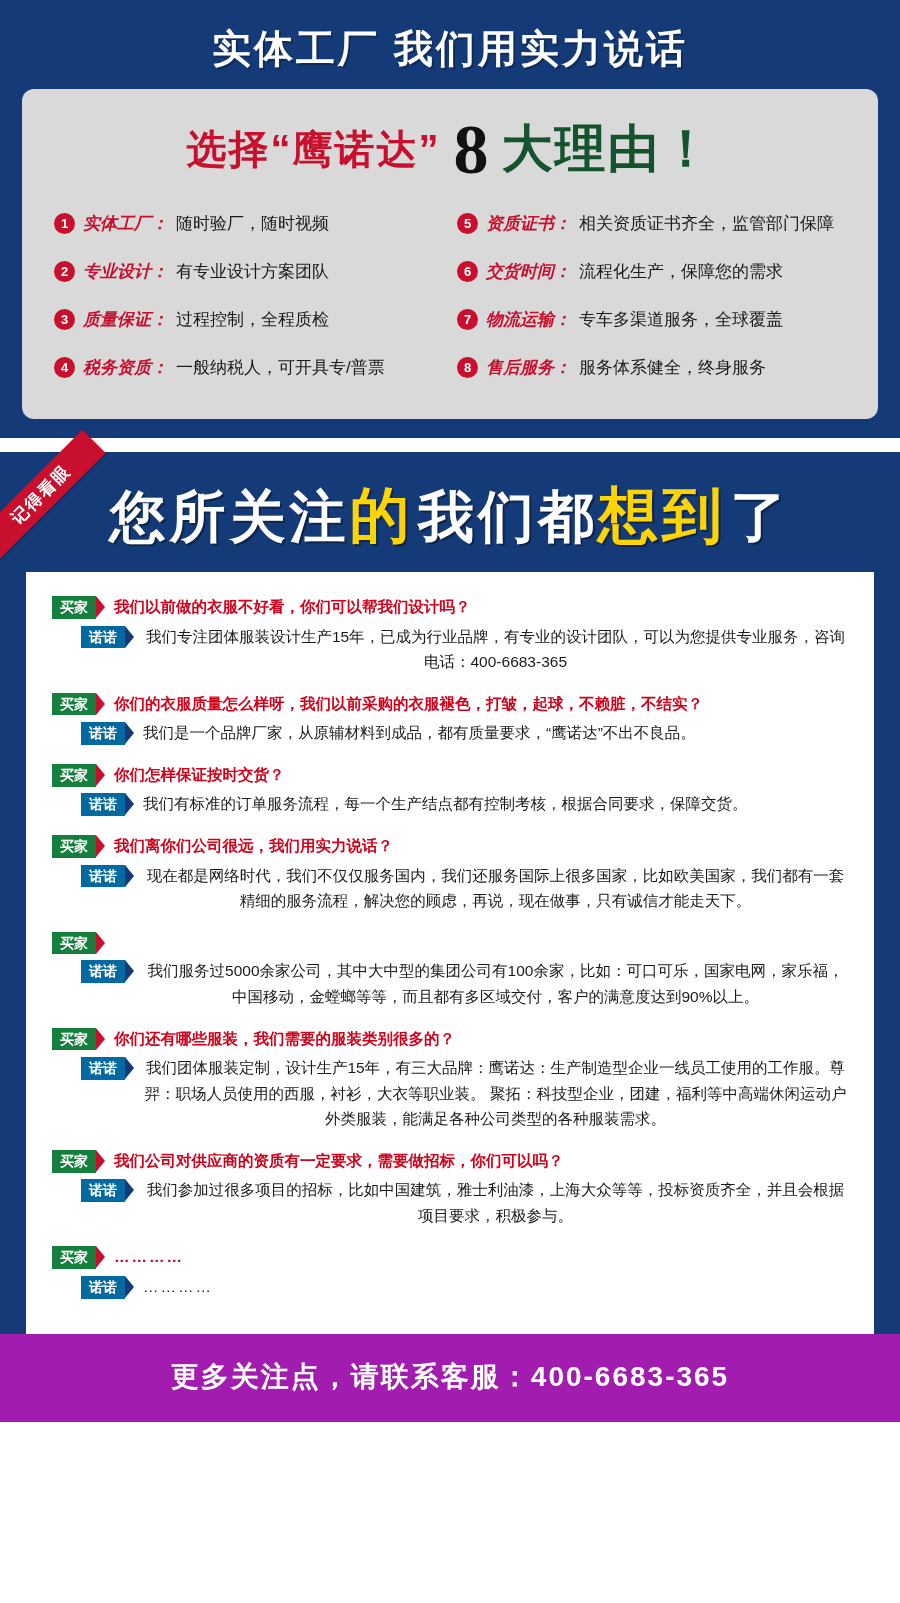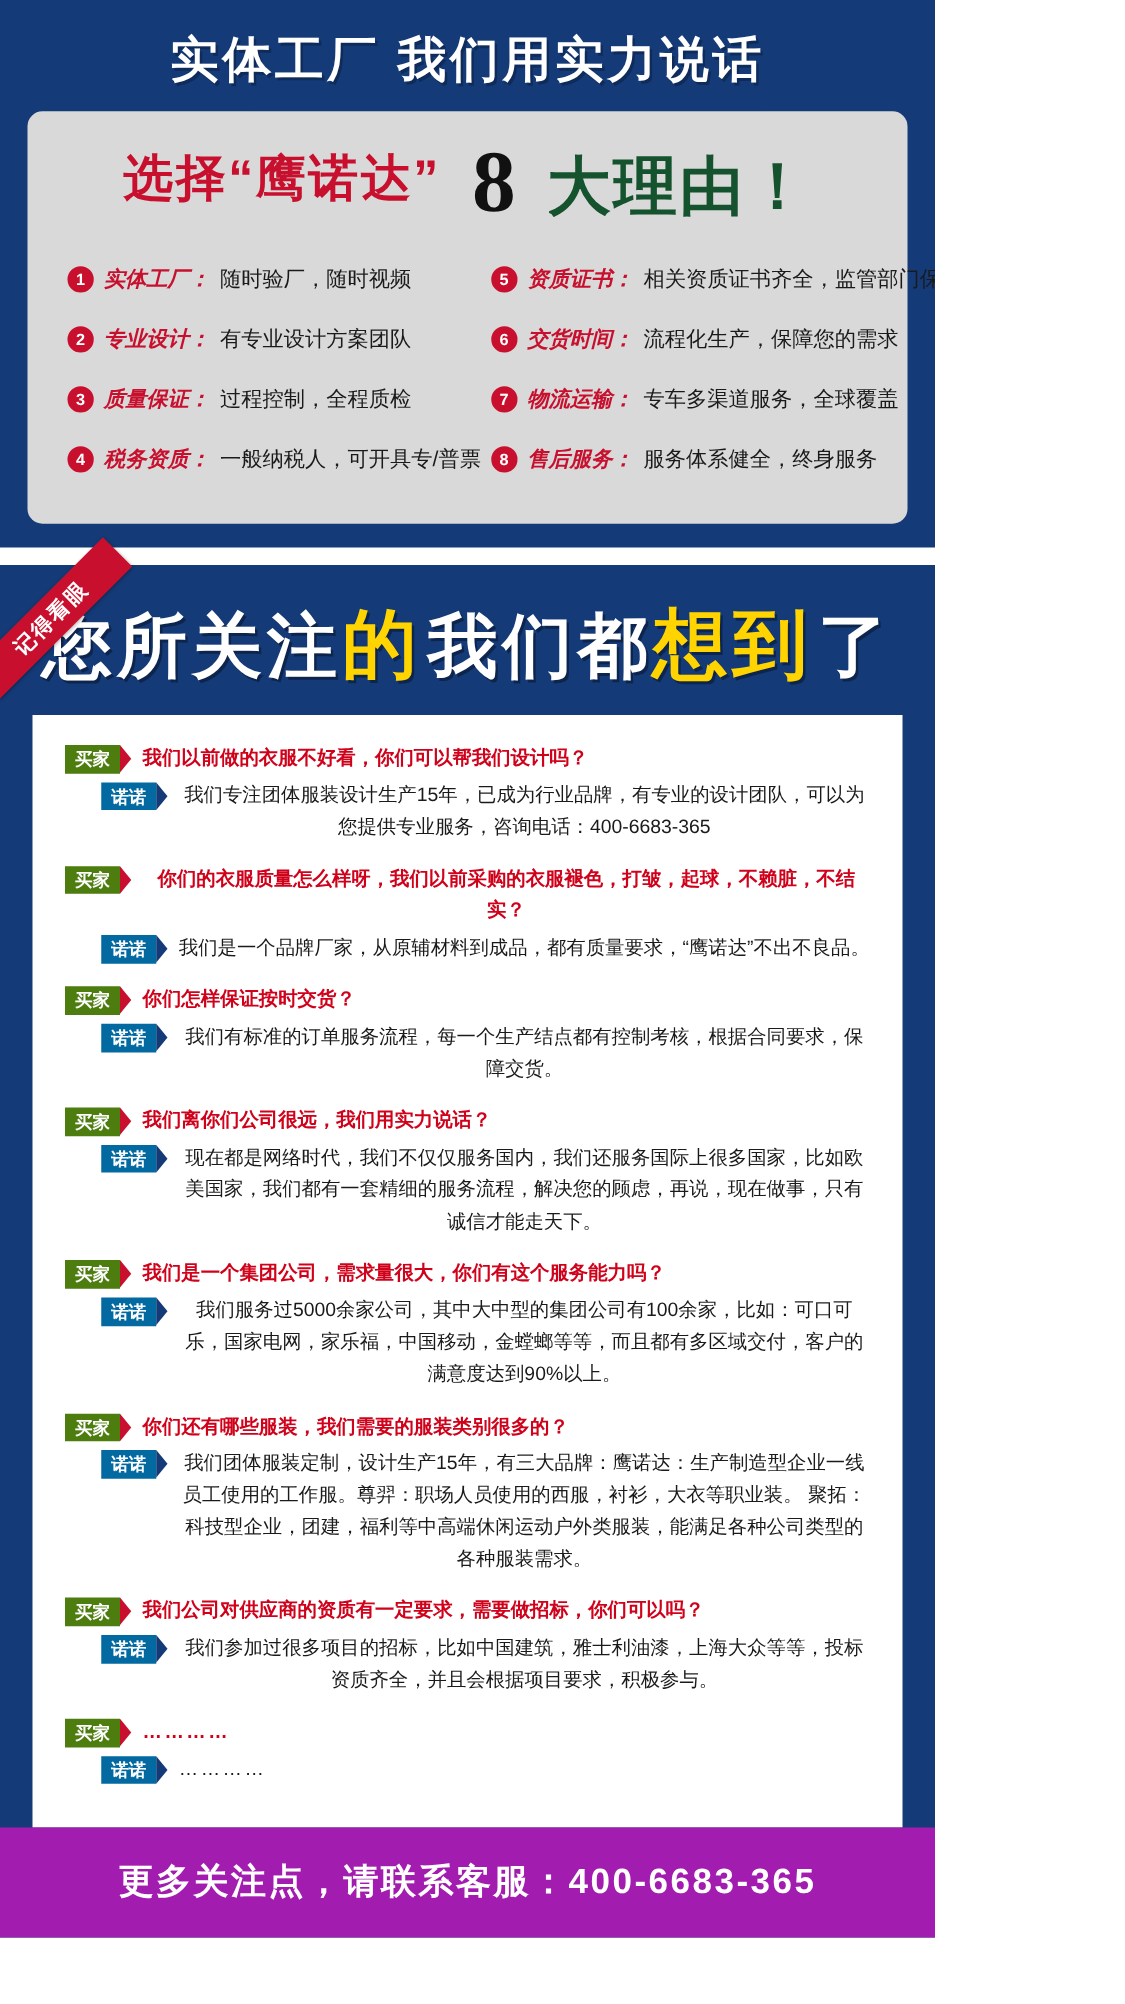--- a/index.html
+++ b/index.html
@@ -6,21 +6,21 @@
     margin: 0;
     padding: 0;
   }
   body {
     width: 900px;
     font-family: "Liberation Sans", "DejaVu Sans", sans-serif;
     background: #ffffff;
   }
   .page {
     position: relative;
-    width: 748px;
+    width: 900px;
     height: 1603px;
     overflow: hidden;
     background: #ffffff;
   }
 
   
   .sec1 {
     position: relative;
     background: #143a77;
     padding: 14px 22px 22px 22px;
@@ -39,23 +39,23 @@
   }
   .grey-card {
     background: #d9d9d9;
     border-radius: 12px;
     padding: 20px 26px 26px 26px;
     box-sizing: border-box;
     height: 330px;
   }
   .card-head {
     display: flex;
-    align-items: flex-start;
+    align-items: center;
     justify-content: center;
-    gap: 19px;
+    gap: 7px;
     padding: 6px 0 16px 0;
   }
   .card-head .hl-red {
     color: #c8102e;
     font-size: 40px;
     font-weight: bold;
     letter-spacing: 2px;
   }
   .card-head .big8 {
     color: #111111;
@@ -181,21 +181,21 @@
   .tag::after {
     content: "";
     position: absolute;
     right: -9px;
     top: 0;
     width: 0;
     height: 0;
     border-top: 11px solid transparent;
     border-bottom: 11px solid transparent;
   }
-  .tag-q { background: #4d7c0f; }
+  .tag-q { background: #15803d; }
   .tag-q::after { border-left: 9px solid #c8102e; }
   .tag-a { background: #0369a1; margin-left: 29px; }
   .tag-a::after { border-left: 9px solid #143a77; }
   .qa-text {
     font-size: 15.5px;
     line-height: 1.65;
     padding-left: 10px;
     text-align: center;
   }
   .q-text { color: #d0021b; font-weight: bold; }
@@ -323,21 +323,20 @@
         </div>
         <div class="qa-row">
           <span class="tag tag-a">诺诺</span>
           <span class="qa-text a-text">现在都是网络时代，我们不仅仅服务国内，我们还服务国际上很多国家，比如欧美国家，我们都有一套精细的服务流程，解决您的顾虑，再说，现在做事，只有诚信才能走天下。</span>
         </div>
       </div>
 
       <div class="qa-block">
         <div class="qa-row">
           <span class="tag tag-q">买家</span>
-          <span class="qa-text q-text">我们是一个集团公司，需求量很大，你们有这个服务能力吗？</span>
         </div>
         <div class="qa-row">
           <span class="tag tag-a">诺诺</span>
           <span class="qa-text a-text">我们服务过5000余家公司，其中大中型的集团公司有100余家，比如：可口可乐，国家电网，家乐福，中国移动，金螳螂等等，而且都有多区域交付，客户的满意度达到90%以上。</span>
         </div>
       </div>
 
       <div class="qa-block">
         <div class="qa-row">
           <span class="tag tag-q">买家</span>

